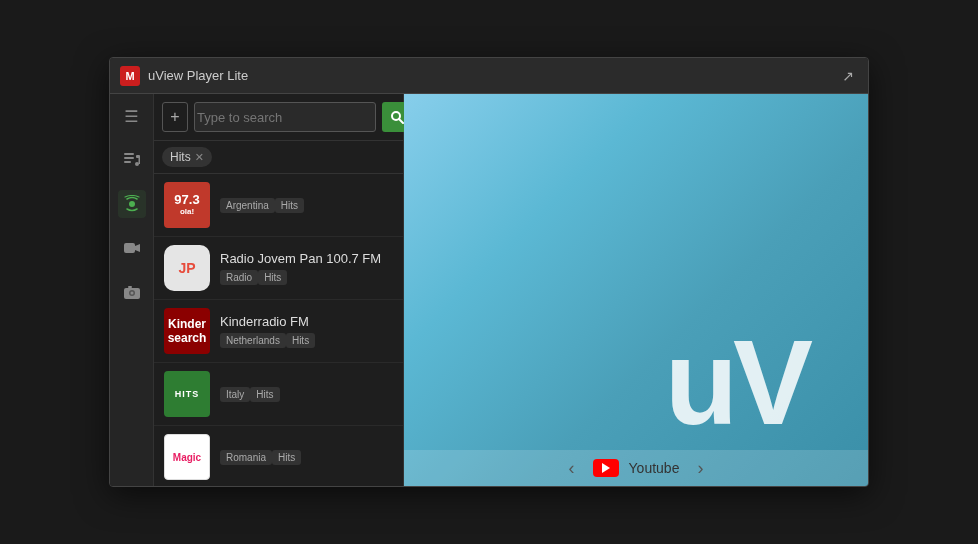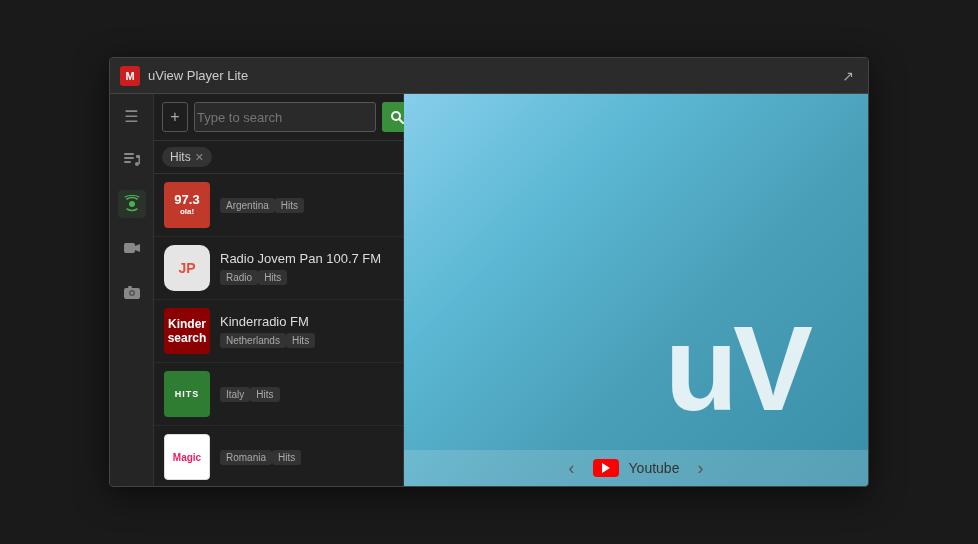--- a/index.html
+++ b/index.html
@@ -253,21 +253,21 @@
       flex: 1;
       background: linear-gradient(135deg, #87ceeb 0%, #5bb8d4 30%, #4a9fb8 60%, #3a8fa8 100%);
       display: flex;
       flex-direction: column;
       position: relative;
       overflow: hidden;
     }
 
     .uv-logo {
       position: absolute;
-      bottom: 58px;
+      bottom: 44px;
       right: 60px;
       font-size: 120px;
       font-weight: 900;
       color: rgba(255,255,255,0.85);
       line-height: 1;
       font-family: Arial, sans-serif;
       letter-spacing: -5px;
     }
 
     

